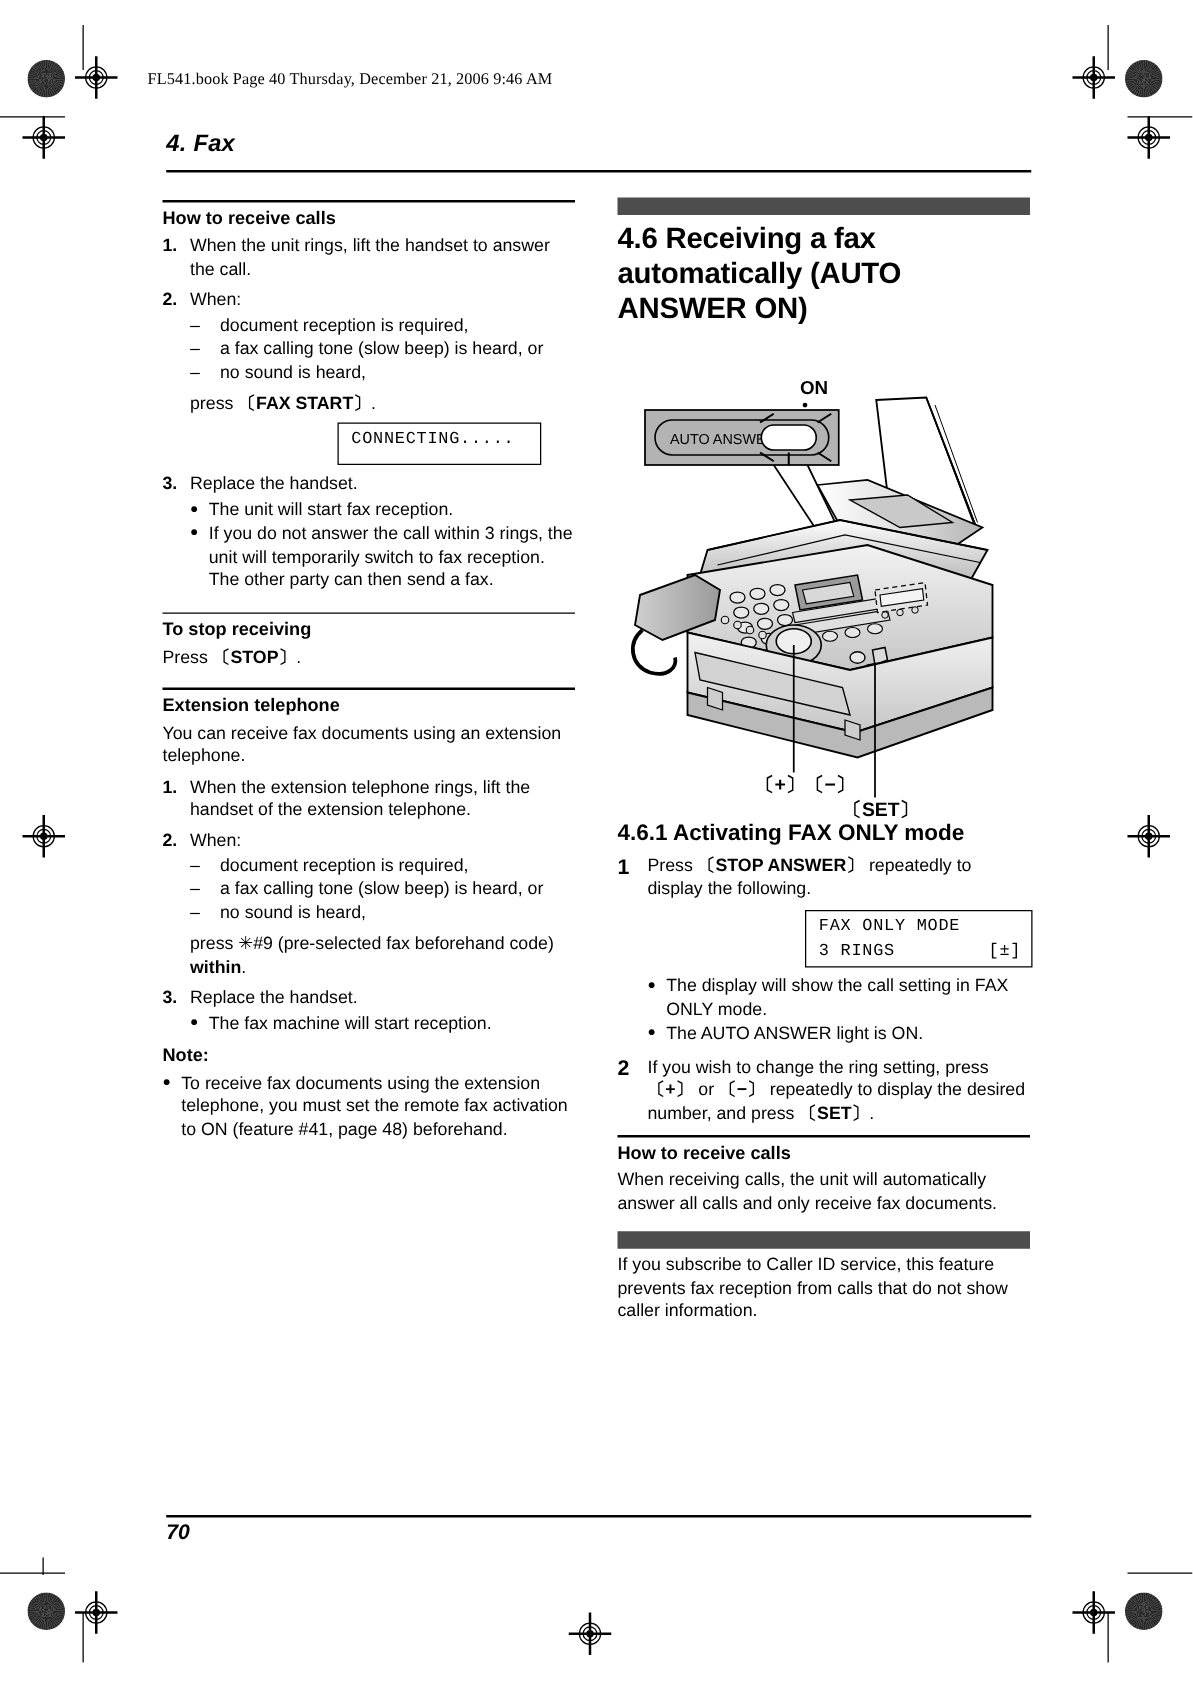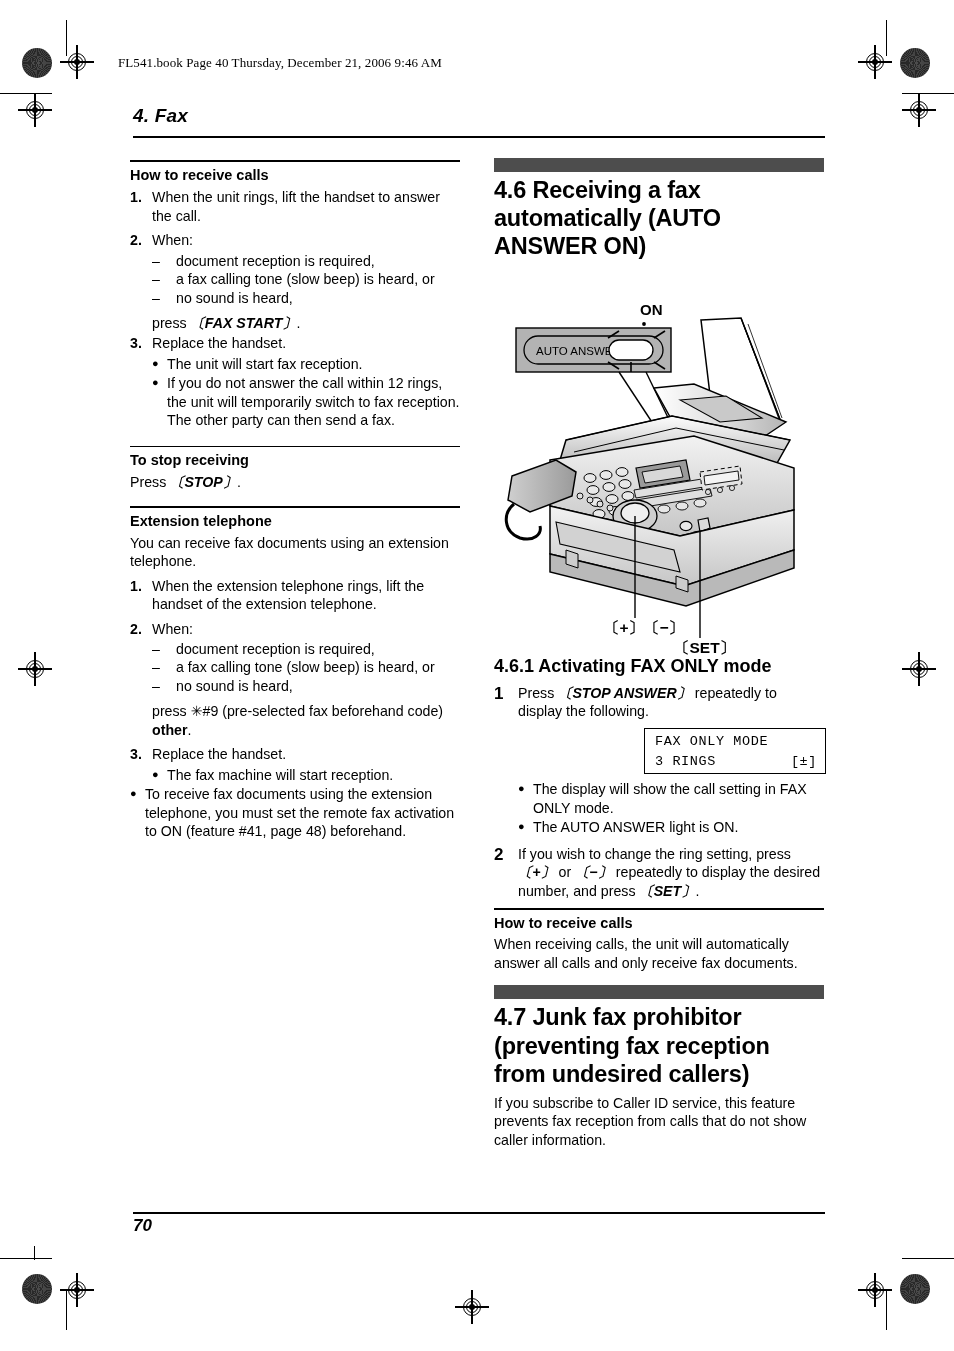--- a/index.html
+++ b/index.html
@@ -55,21 +55,21 @@
   .dlist{margin:1px 0 1px 0;}
   .ditem{display:flex;font-size:14.2px;line-height:1.30;}
   .ditem .dash{width:24px;flex:0 0 24px;}
 
   
   .blist{margin:1px 0 0 0;}
   .bitem{display:flex;font-size:14.2px;line-height:1.30;margin-top:1px;}
   .bitem .bul{width:15px;flex:0 0 15px;font-size:11px;line-height:1.55;}
   .bitem .btxt{flex:1;}
 
-  .kbd{font-weight:bold;font-style:italic;}
+  .kbd{font-weight:bold;}
   .strong{font-weight:bold;}
 
   
   .lcd{border:1.4px solid #000;font-family:"Liberation Mono","DejaVu Sans Mono",monospace;
        font-size:13.5px;line-height:1.45;padding:3px 8px 3px 10px;box-sizing:border-box;letter-spacing:.6px;}
   .lcd.one{width:163px;height:34px;margin:6px 0 6px 140px;}
   .lcd.two{width:182px;height:46px;margin:8px 0 6px 150px;}
   .lcd .row{display:flex;justify-content:space-between;}
 
   
@@ -209,34 +209,37 @@
         <div class="ditem">
           <span class="dash">–</span>
           <span>no sound is heard,</span>
         </div>
       </div>
 
       <p class="body" style="margin-left:22px;margin-top:7px;">
         <span>press </span><span class="kbd">〔FAX START〕</span><span>.</span>
       </p>
 
+      <div class="lcd one">
+        <div>CONNECTING.....</div>
+      </div>
 
       <div class="nitem" style="margin-bottom:2px;">
         <span class="num">3.</span>
         <span class="txt">Replace the handset.</span>
       </div>
 
       <div class="blist" style="margin-left:22px;">
         <div class="bitem">
           <span class="bul">●</span>
           <span class="btxt">The unit will start fax reception.</span>
         </div>
         <div class="bitem">
           <span class="bul">●</span>
-          <span class="btxt">If you do not answer the call within 12 rings, the unit will temporarily switch to fax reception. The other party can then send a fax.</span>
+          <span class="btxt">If you do not answer the call within 3 rings, the unit will temporarily switch to fax reception. The other party can then send a fax.</span>
         </div>
       </div>
     </div>
 
     <div class="hrule" style="margin-top:16px;"></div>
     <h3 class="sub">To stop receiving</h3>
     <p class="body">
       <span>Press </span><span class="kbd">〔STOP〕</span><span>.</span>
     </p>
 
@@ -264,36 +267,37 @@
           <span class="dash">–</span>
           <span>a fax calling tone (slow beep) is heard, or</span>
         </div>
         <div class="ditem">
           <span class="dash">–</span>
           <span>no sound is heard,</span>
         </div>
       </div>
 
       <p class="body" style="margin-left:22px;margin-top:7px;">
-        <span>press </span><span>✳#9</span><span> (pre-selected fax beforehand code) </span><span class="strong">other</span><span>.</span>
+        <span>press </span><span>✳#9</span><span> (pre-selected fax beforehand code) </span><span class="strong">within</span><span>.</span>
       </p>
 
       <div class="nitem" style="margin-top:6px;margin-bottom:2px;">
         <span class="num">3.</span>
         <span class="txt">Replace the handset.</span>
       </div>
 
       <div class="blist" style="margin-left:22px;">
         <div class="bitem">
           <span class="bul">●</span>
           <span class="btxt">The fax machine will start reception.</span>
         </div>
       </div>
     </div>
 
+    <h3 class="sub" style="margin-top:9px;">Note:</h3>
     <div class="blist">
       <div class="bitem">
         <span class="bul">●</span>
         <span class="btxt">To receive fax documents using the extension telephone, you must set the remote fax activation to ON (feature #41, page 48) beforehand.</span>
       </div>
     </div>
   </div>
 
   <div class="col colR">
 
@@ -337,21 +341,20 @@
           <span>If you wish to change the ring setting, press </span><span class="kbd">〔+〕</span><span> or </span><span class="kbd">〔−〕</span><span> repeatedly to display the desired number, and press </span><span class="kbd">〔SET〕</span><span>.</span>
         </span>
       </div>
     </div>
 
     <div class="hrule" style="margin-top:8px;"></div>
     <h3 class="sub">How to receive calls</h3>
     <p class="body">When receiving calls, the unit will automatically answer all calls and only receive fax documents.</p>
 
     <div class="greybar" style="margin-top:13px;"></div>
-    <h2 class="sect">4.7 Junk fax prohibitor (preventing fax reception from undesired callers)</h2>
     <p class="body">If you subscribe to Caller ID service, this feature prevents fax reception from calls that do not show caller information.</p>
   </div>
 
   <div class="illus">
     <svg width="330" height="360" viewBox="0 0 330 360" xmlns="http://www.w3.org/2000/svg">
       <defs>
         <linearGradient id="gBody" x1="0" y1="0" x2="0" y2="1">
           <stop offset="0" stop-color="#f2f2f2"></stop>
             <stop offset="1" stop-color="#c6c6c6"></stop>
         </linearGradient>

